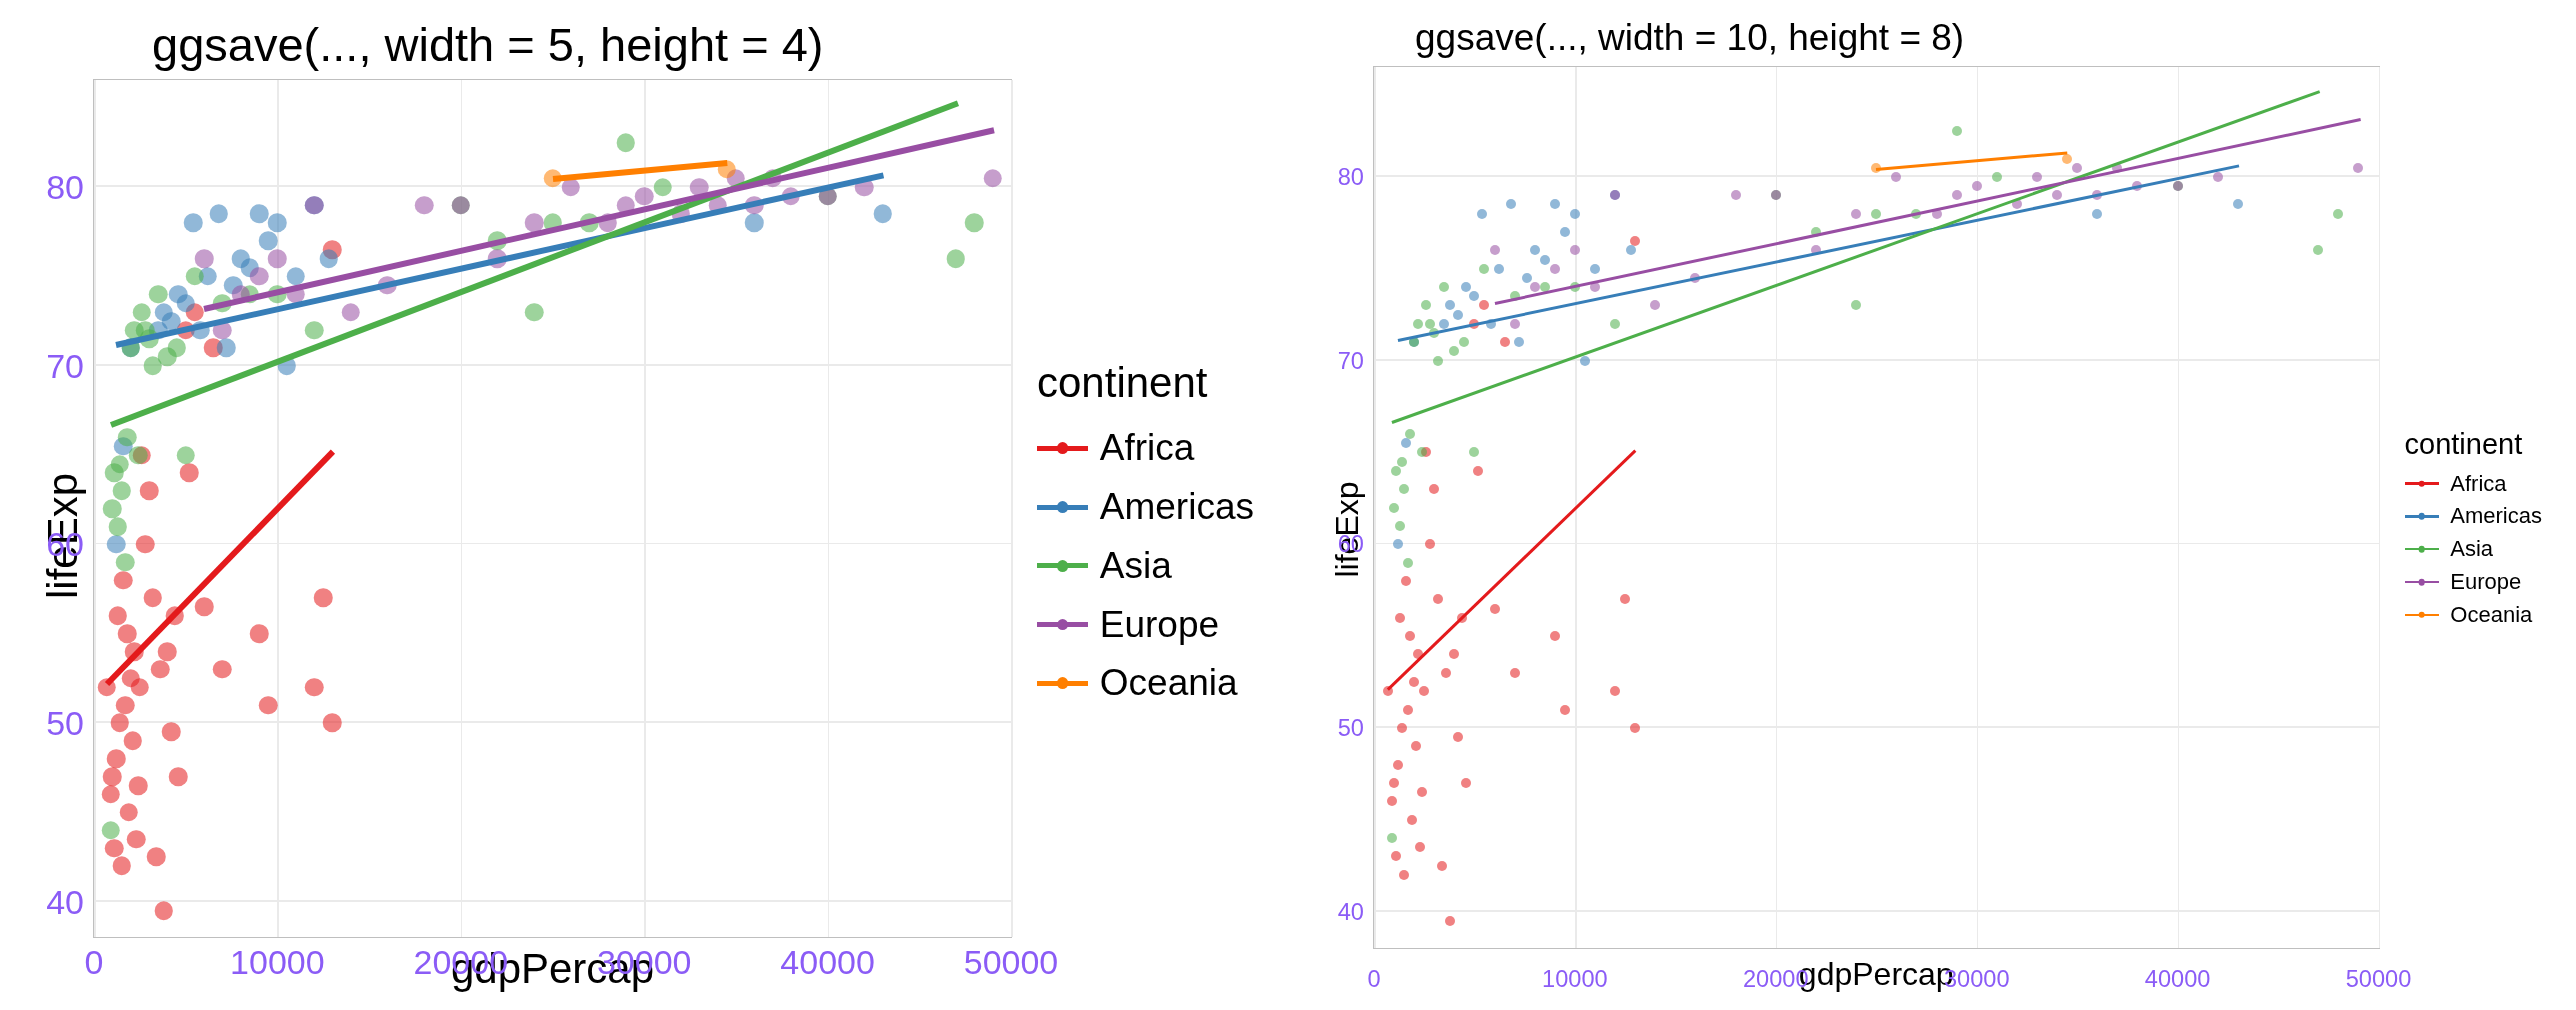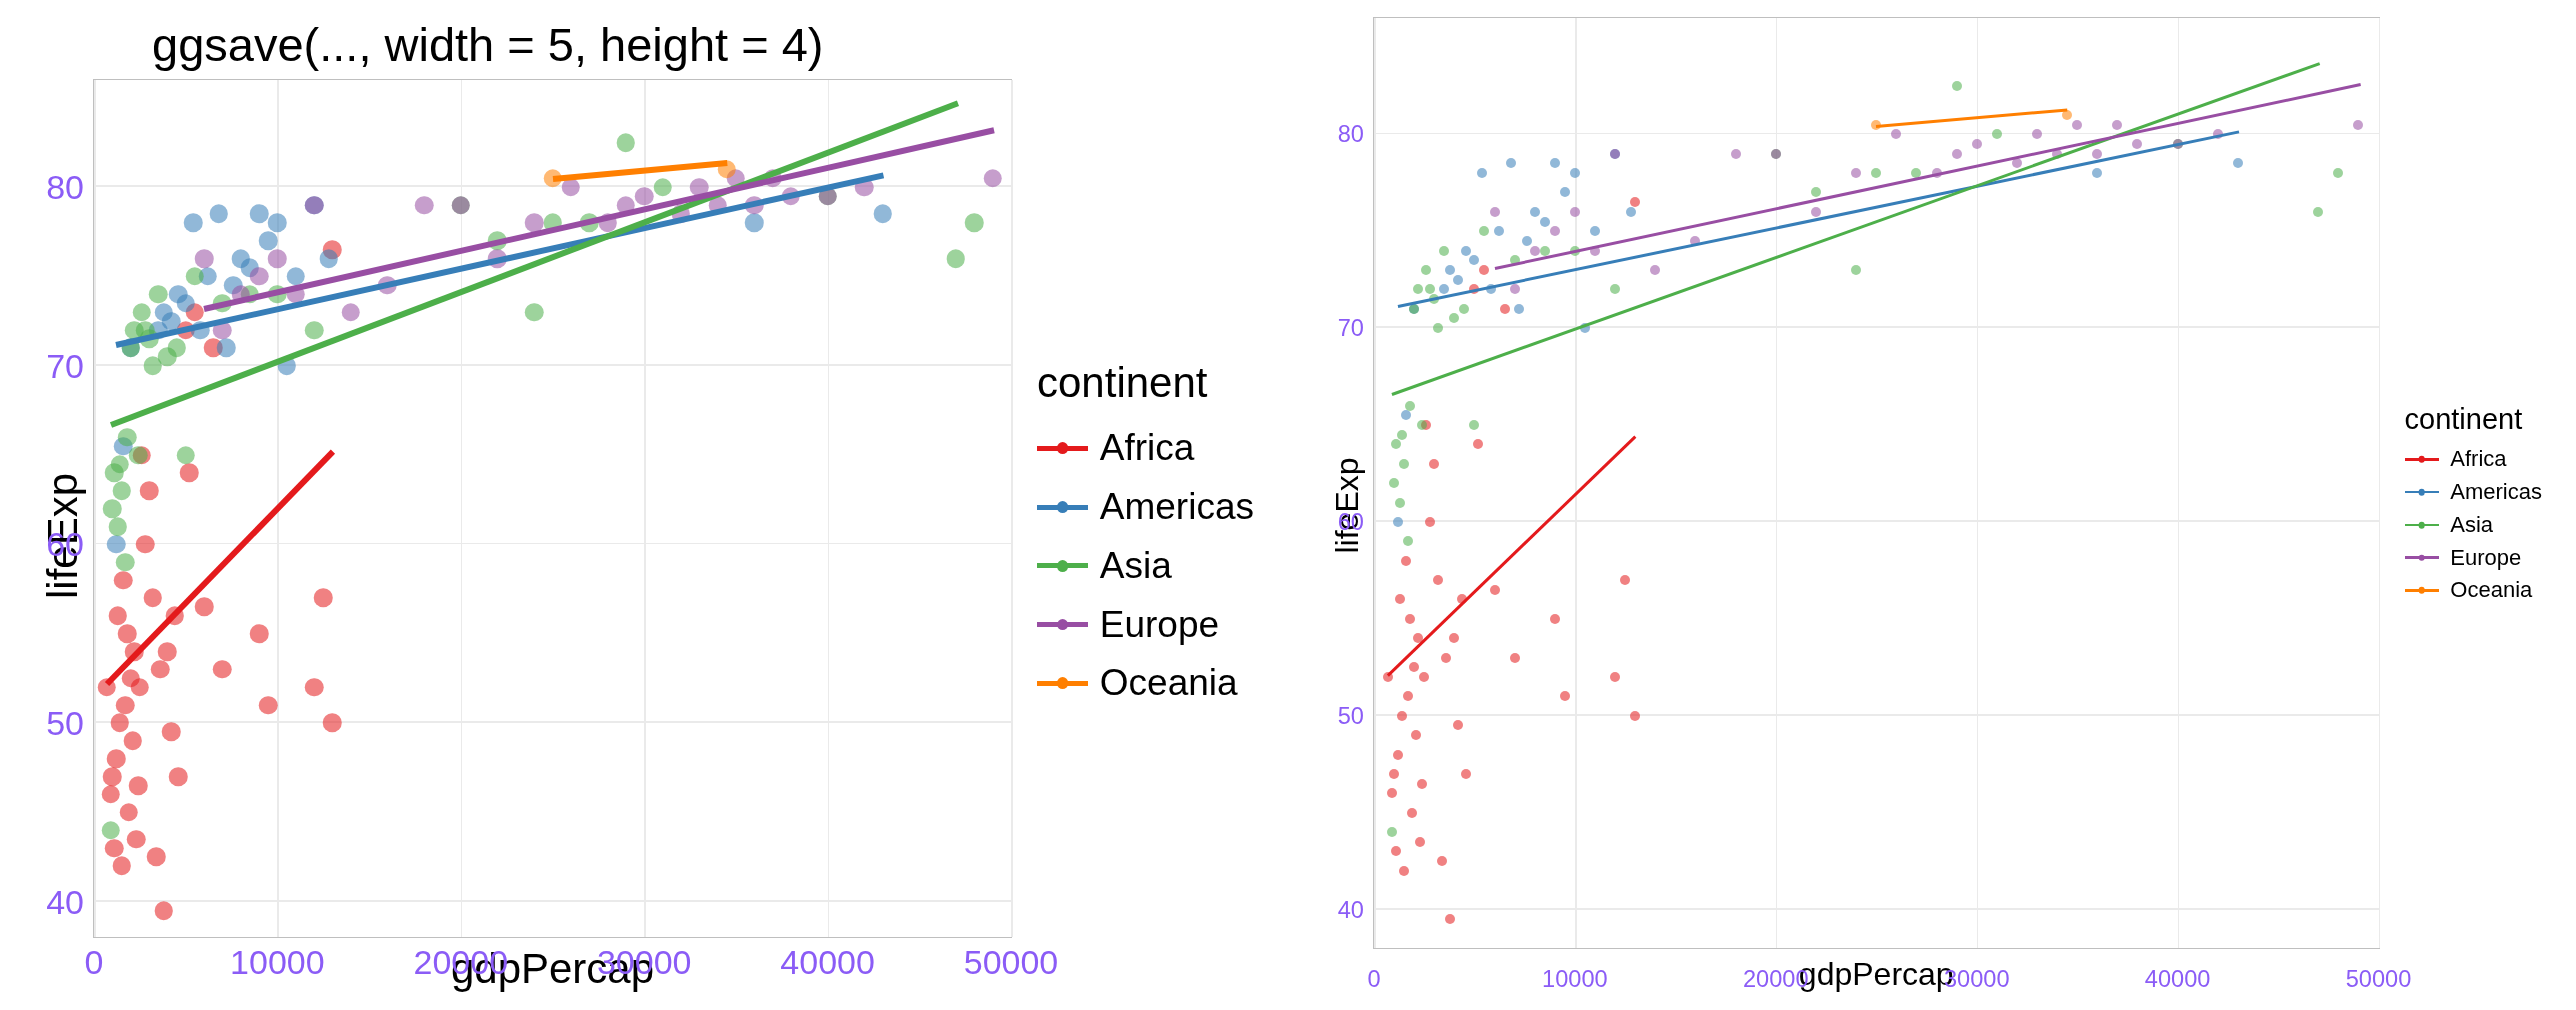--- a/index.html
+++ b/index.html
@@ -232,20 +232,21 @@
           </div>
           <div class="legend-item">
             <div class="legend-key" style="background: rgb(255, 127, 0);"></div>
             <div class="legend-label">Oceania</div>
           </div>
         </div>
     </div>
   </div>
 
   <div class="panel panel-right">
+    <div class="title title-small">ggsave(..., width = 10, height = 8)</div>
     <div class="chart-row">
       <div class="ylab ylab-small" style="width:51px">
           <span>lifeExp</span>
         </div>
       <div class="plot-col">
         <div class="plot-area" id="plot-right">
             <div class="gridline-v" style="left: 0%;"></div>
             <div class="tick-x tick-small" style="left: 0%;">0</div>
             <div class="gridline-v" style="left: 20%;"></div>
             <div class="tick-x tick-small" style="left: 20%;">10000</div>

